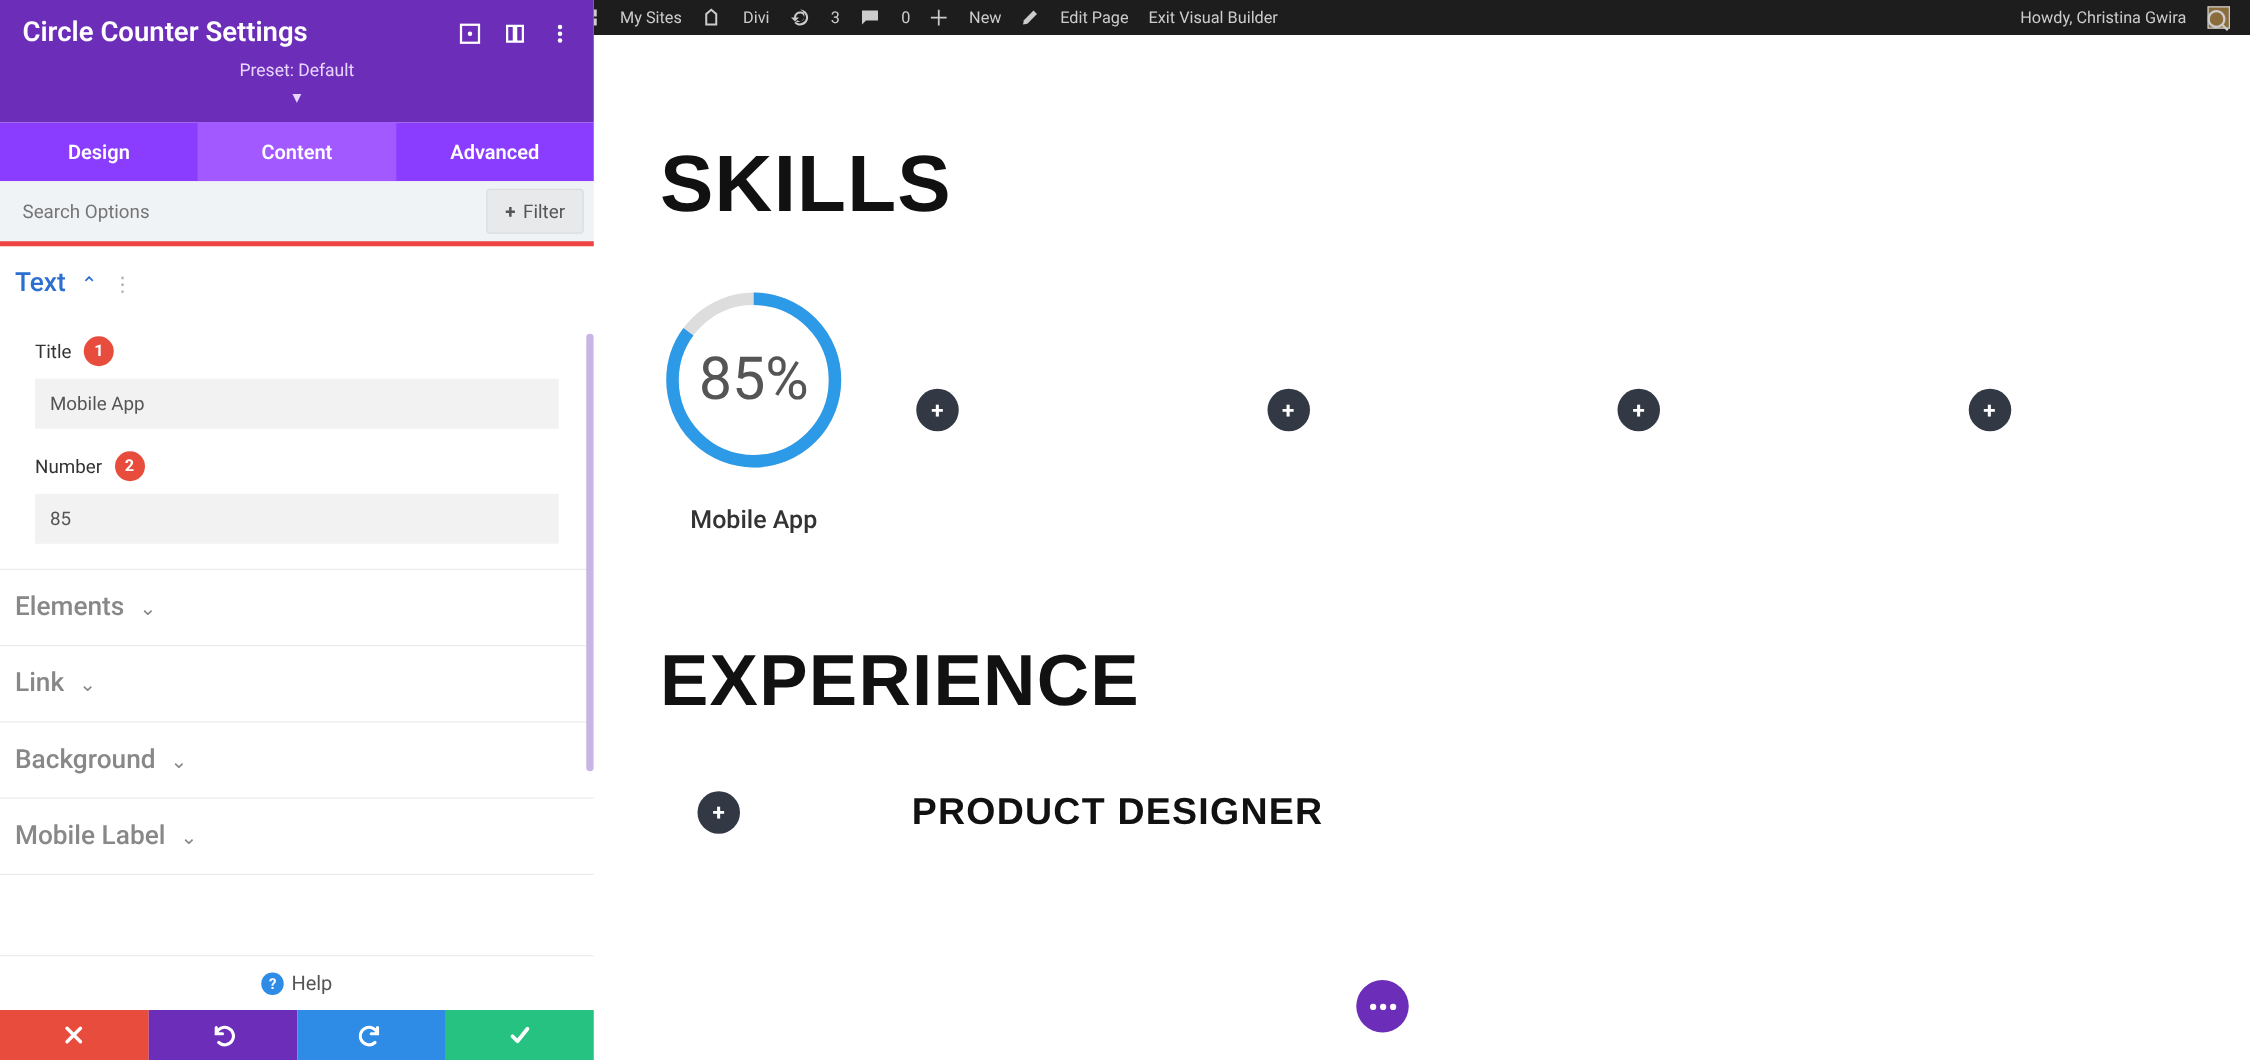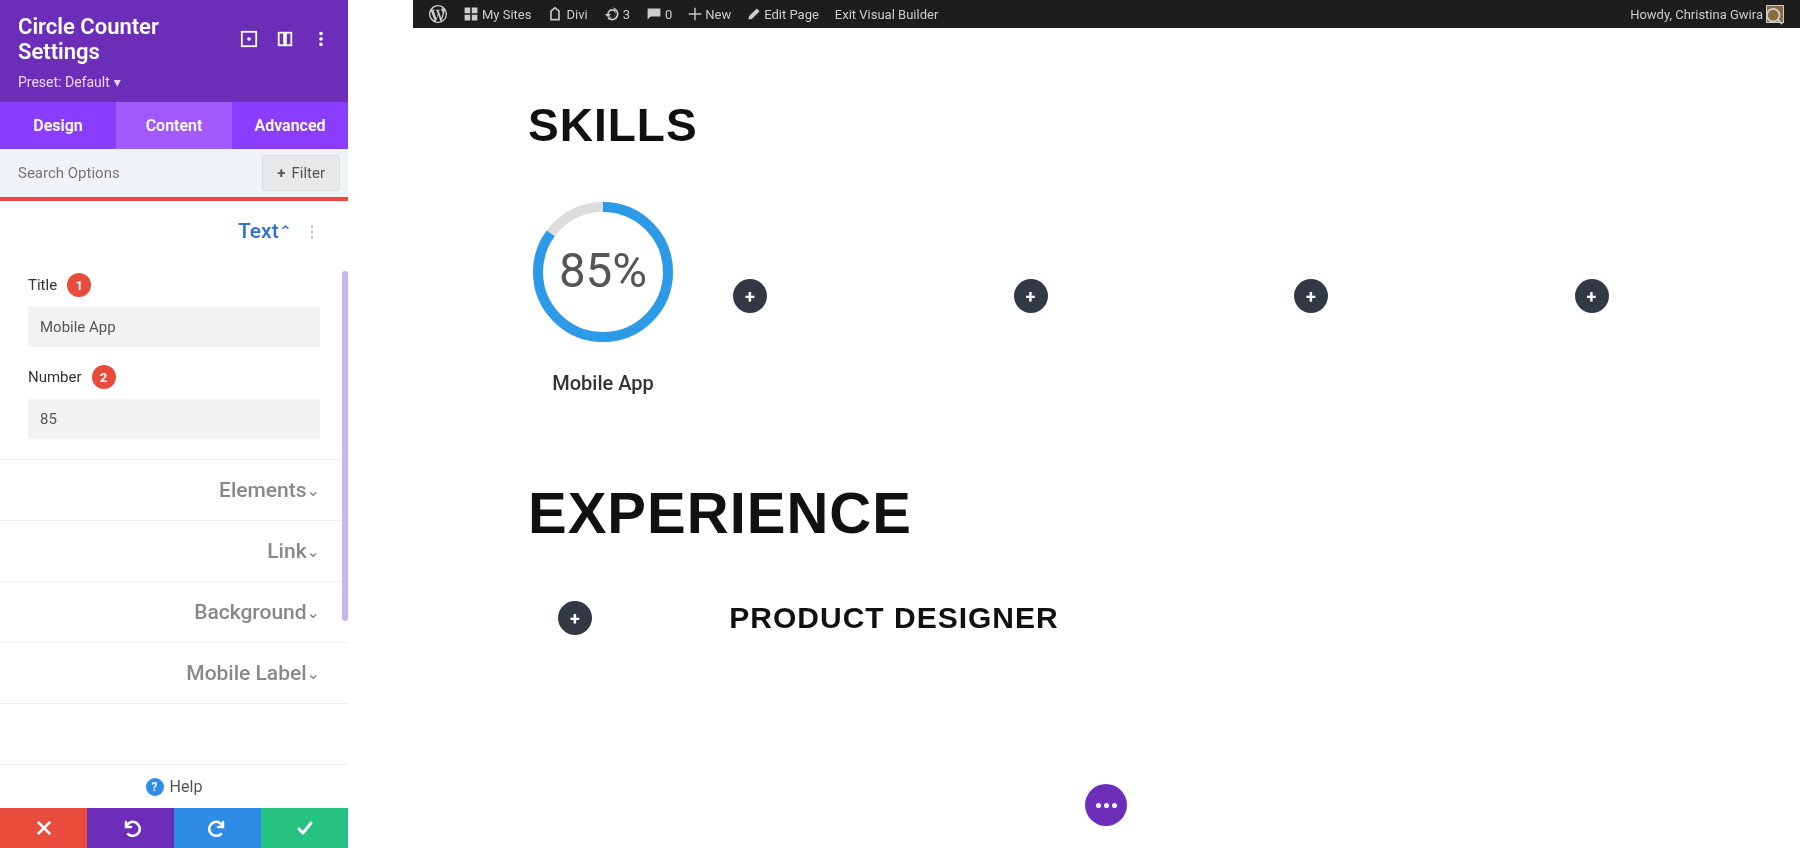--- a/index.html
+++ b/index.html
@@ -1,29 +1,29 @@
 <!DOCTYPE html>
 <html><head>
 <meta charset="utf-8">
 <style>
   * { margin: 0; padding: 0; box-sizing: border-box; font-family: -apple-system, BlinkMacSystemFont, "Segoe UI", Roboto, Helvetica, Arial, sans-serif; }
   body { width: 1800px; height: 848px; background: #fff; overflow: hidden; position: relative; }
 
   
   .admin-bar { position: absolute; top: 0; left: 413px; right: 0; height: 28px; background: #1d1d1d; color: #ccc; display: flex; align-items: center; padding: 0 8px; font-size: 13px; }
-  .admin-bar .ab-item { display: flex; align-items: center; gap: 3px; padding: 0 8px; cursor: pointer; height: 28px; }
+  .admin-bar .ab-item { display: flex; align-items: center; gap: 17px; padding: 0 8px; cursor: pointer; height: 28px; }
   .admin-bar .spacer { flex: 1; }
   .admin-bar .avatar { width: 18px; height: 18px; background: #8a6d3b; border: 1px solid #ccc; }
   .admin-bar svg { fill: #ccc; }
 
   
   .preview { position: absolute; top: 28px; left: 413px; right: 0; bottom: 0; background: #fff; padding-left: 115px; padding-top: 70px; }
 
   .heading-skills, .heading-exp { font-weight: 900; letter-spacing: 1px; color: #111; font-family: "Arial Black", Arial, sans-serif; }
-  .heading-skills { font-size: 46px; }
+  .heading-skills { font-size: 64px; margin-top: 12px; }
   .heading-exp { font-size: 58px; margin-top: 84px; }
 
   .skills-row { display: flex; align-items: center; gap: 55px; margin-top: 45px; }
 
   .circle-wrap { display: flex; flex-direction: column; align-items: center; width: 150px; }
   .circle-svg { width: 150px; height: 150px; }
   .circle-svg .track { stroke: #ddd; }
   .circle-svg .progress { stroke: #2c9ae7; }
   .circle-label-inside { font-size: 38px; fill: #555; font-weight: 400; }
   .circle-title { margin-top: 24px; font-size: 20px; color: #333; font-weight: 500; }
@@ -35,39 +35,39 @@
   .exp-sub-row { display: flex; align-items: center; margin-top: 55px; }
   .exp-sub-row .slot-plus { margin-left: 30px; }
   .product-designer { flex:1; text-align:center; font-size: 30px; font-weight: 900; letter-spacing: 1px; color: #111; font-family: "Arial Black", Arial, sans-serif; }
 
   .floating-dots { position:absolute; bottom: 22px; left: calc(50% + 206px); transform: translateX(-50%); width: 42px; height: 42px; border-radius: 50%; background: #6c2eb9; display:flex; align-items:center; justify-content:center; gap:3px; cursor:pointer; }
   .floating-dots span { width:5px; height:5px; border-radius:50%; background:#fff; display:block; }
 
   .search-btn { position:absolute; top:3px; right:8px; }
 
   
-  .panel { position:absolute; top:0; left:0; width:348px; height:848px; background:#fff; display:flex; flex-direction:column; }
+  .panel { position:absolute; top:0; left:0; width:475px; height:848px; background:#fff; display:flex; flex-direction:column; }
 
   .panel-header { background:#6c2eb9; color:#fff; padding:14px 18px 12px; }
   .panel-header-row { display:flex; align-items:center; justify-content:space-between; }
   .panel-title { font-size:22px; font-weight:600; }
   .panel-header-icons { display:flex; gap:18px; align-items:center; }
   .panel-header-icons .hicon { width:18px; height:18px; cursor:pointer; fill:#fff; }
-  .preset-line { margin-top:10px; font-size:14px; color:#e9d6ff; display:flex; align-items:center; gap:4px; cursor:pointer; }
+  .preset-line { margin-top:10px; font-size:14px; color:#e9d6ff; display:flex; align-items:center; gap:4px; cursor:pointer;flex-direction:column; }
 
   .tabs { display:flex; background:#8b3dff; }
   .tab { flex:1; text-align:center; padding:14px 0; color:#fff; font-size:16px; font-weight:600; cursor:pointer; }
   .tab.active { background:#a259ff; }
 
   .search-filter-row { display:flex; align-items:center; background:#f0f3f5; border-bottom:4px solid #ef4444; }
   .search-input { flex:1; border:none; background:transparent; padding:14px 18px; font-size:15px; color:#777; outline:none; }
   .filter-btn { display:flex; align-items:center; gap:6px; padding:8px 14px; margin:6px 8px; background:#e7e9eb; border-radius:3px; font-size:15px; color:#555; cursor:pointer; border:1px solid #dcdcdc; }
 
   .section { border-bottom:1px solid #ececec; }
-  .section-header { display:flex; align-items:center; justify-content:flex-end; padding:18px 28px; cursor:pointer; }
+  .section-header { display:flex; align-items:center; justify-content:flex-start; padding:18px 12px; cursor:pointer;gap:12px; }
   .section-title { font-size:21px; color:#888; font-weight:500; }
   .section-title.open { color:#2c6fd1; }
   .section-header .chev { color:#888; }
   .section-header .chev.open { color:#2c6fd1; }
   .section-header .dots { color:#aaa; margin-left:8px; }
 
   .section-body { padding:4px 28px 20px; }
   .field-label-row { display:flex; align-items:center; gap:10px; margin-top:8px; }
   .field-label { font-size:15px; color:#333; }
   .badge { width:24px; height:24px; border-radius:50%; color:#fff; display:flex; align-items:center; justify-content:center; font-size:13px; font-weight:700; }

